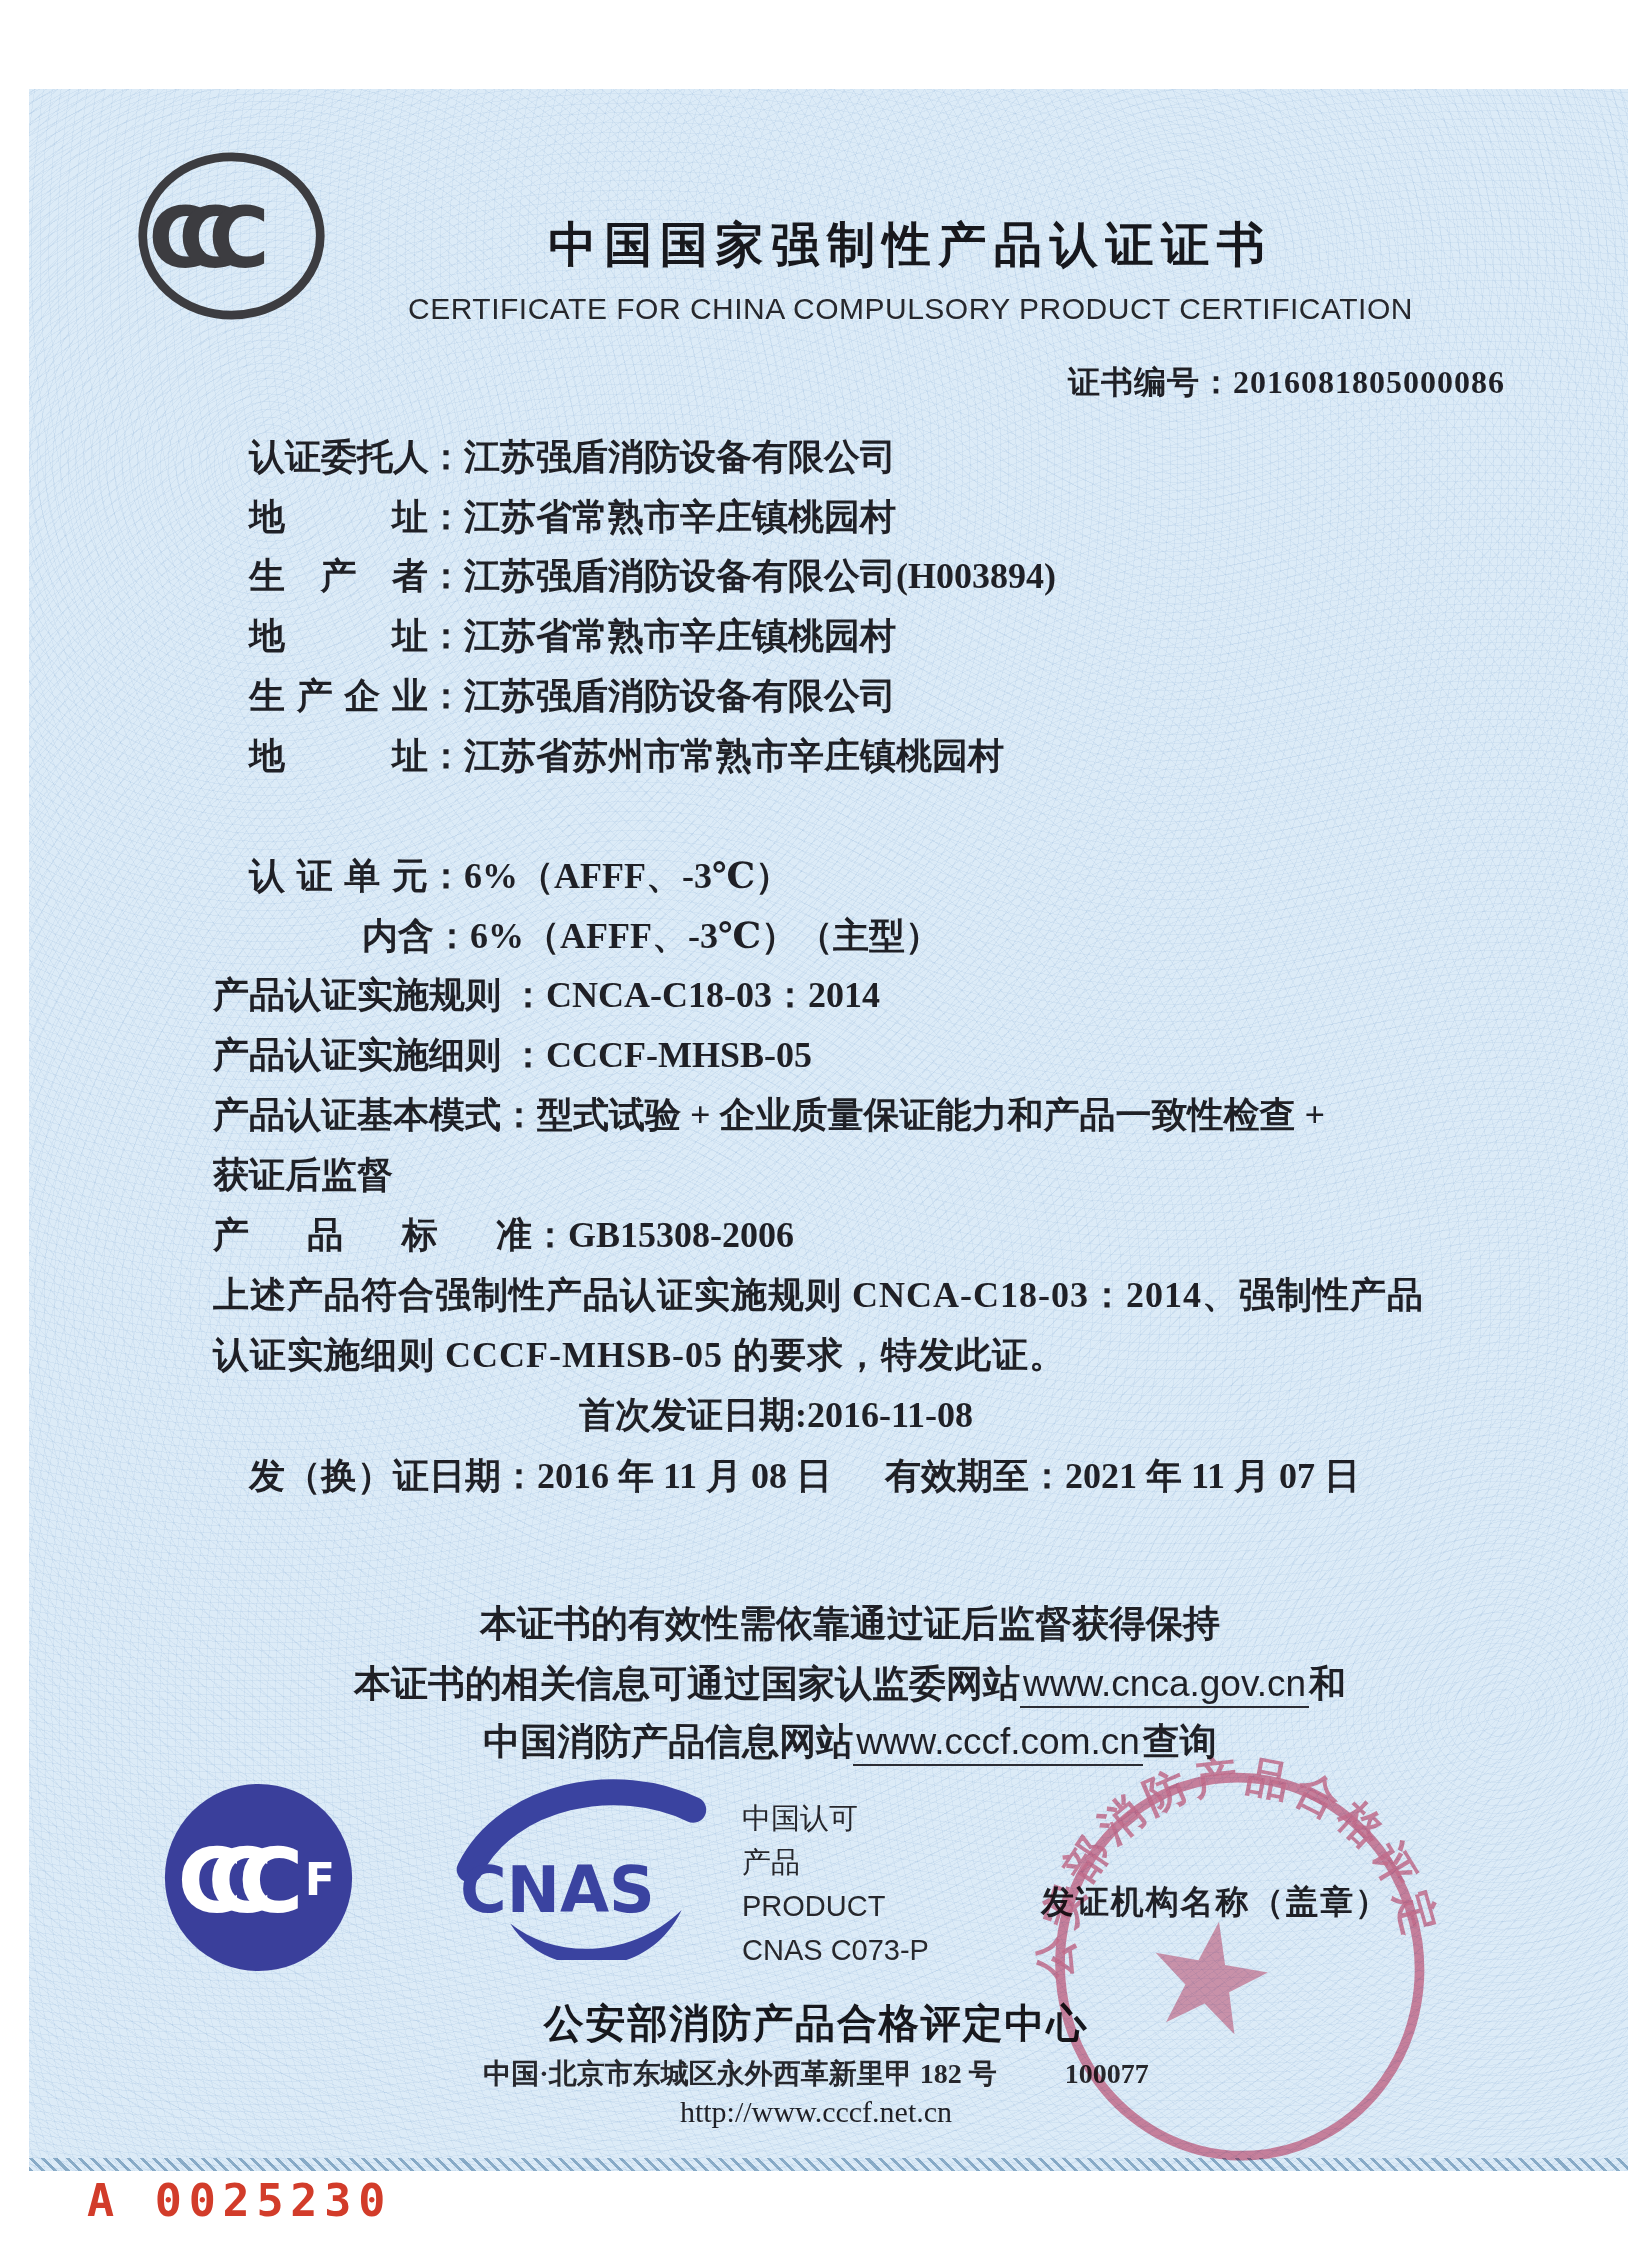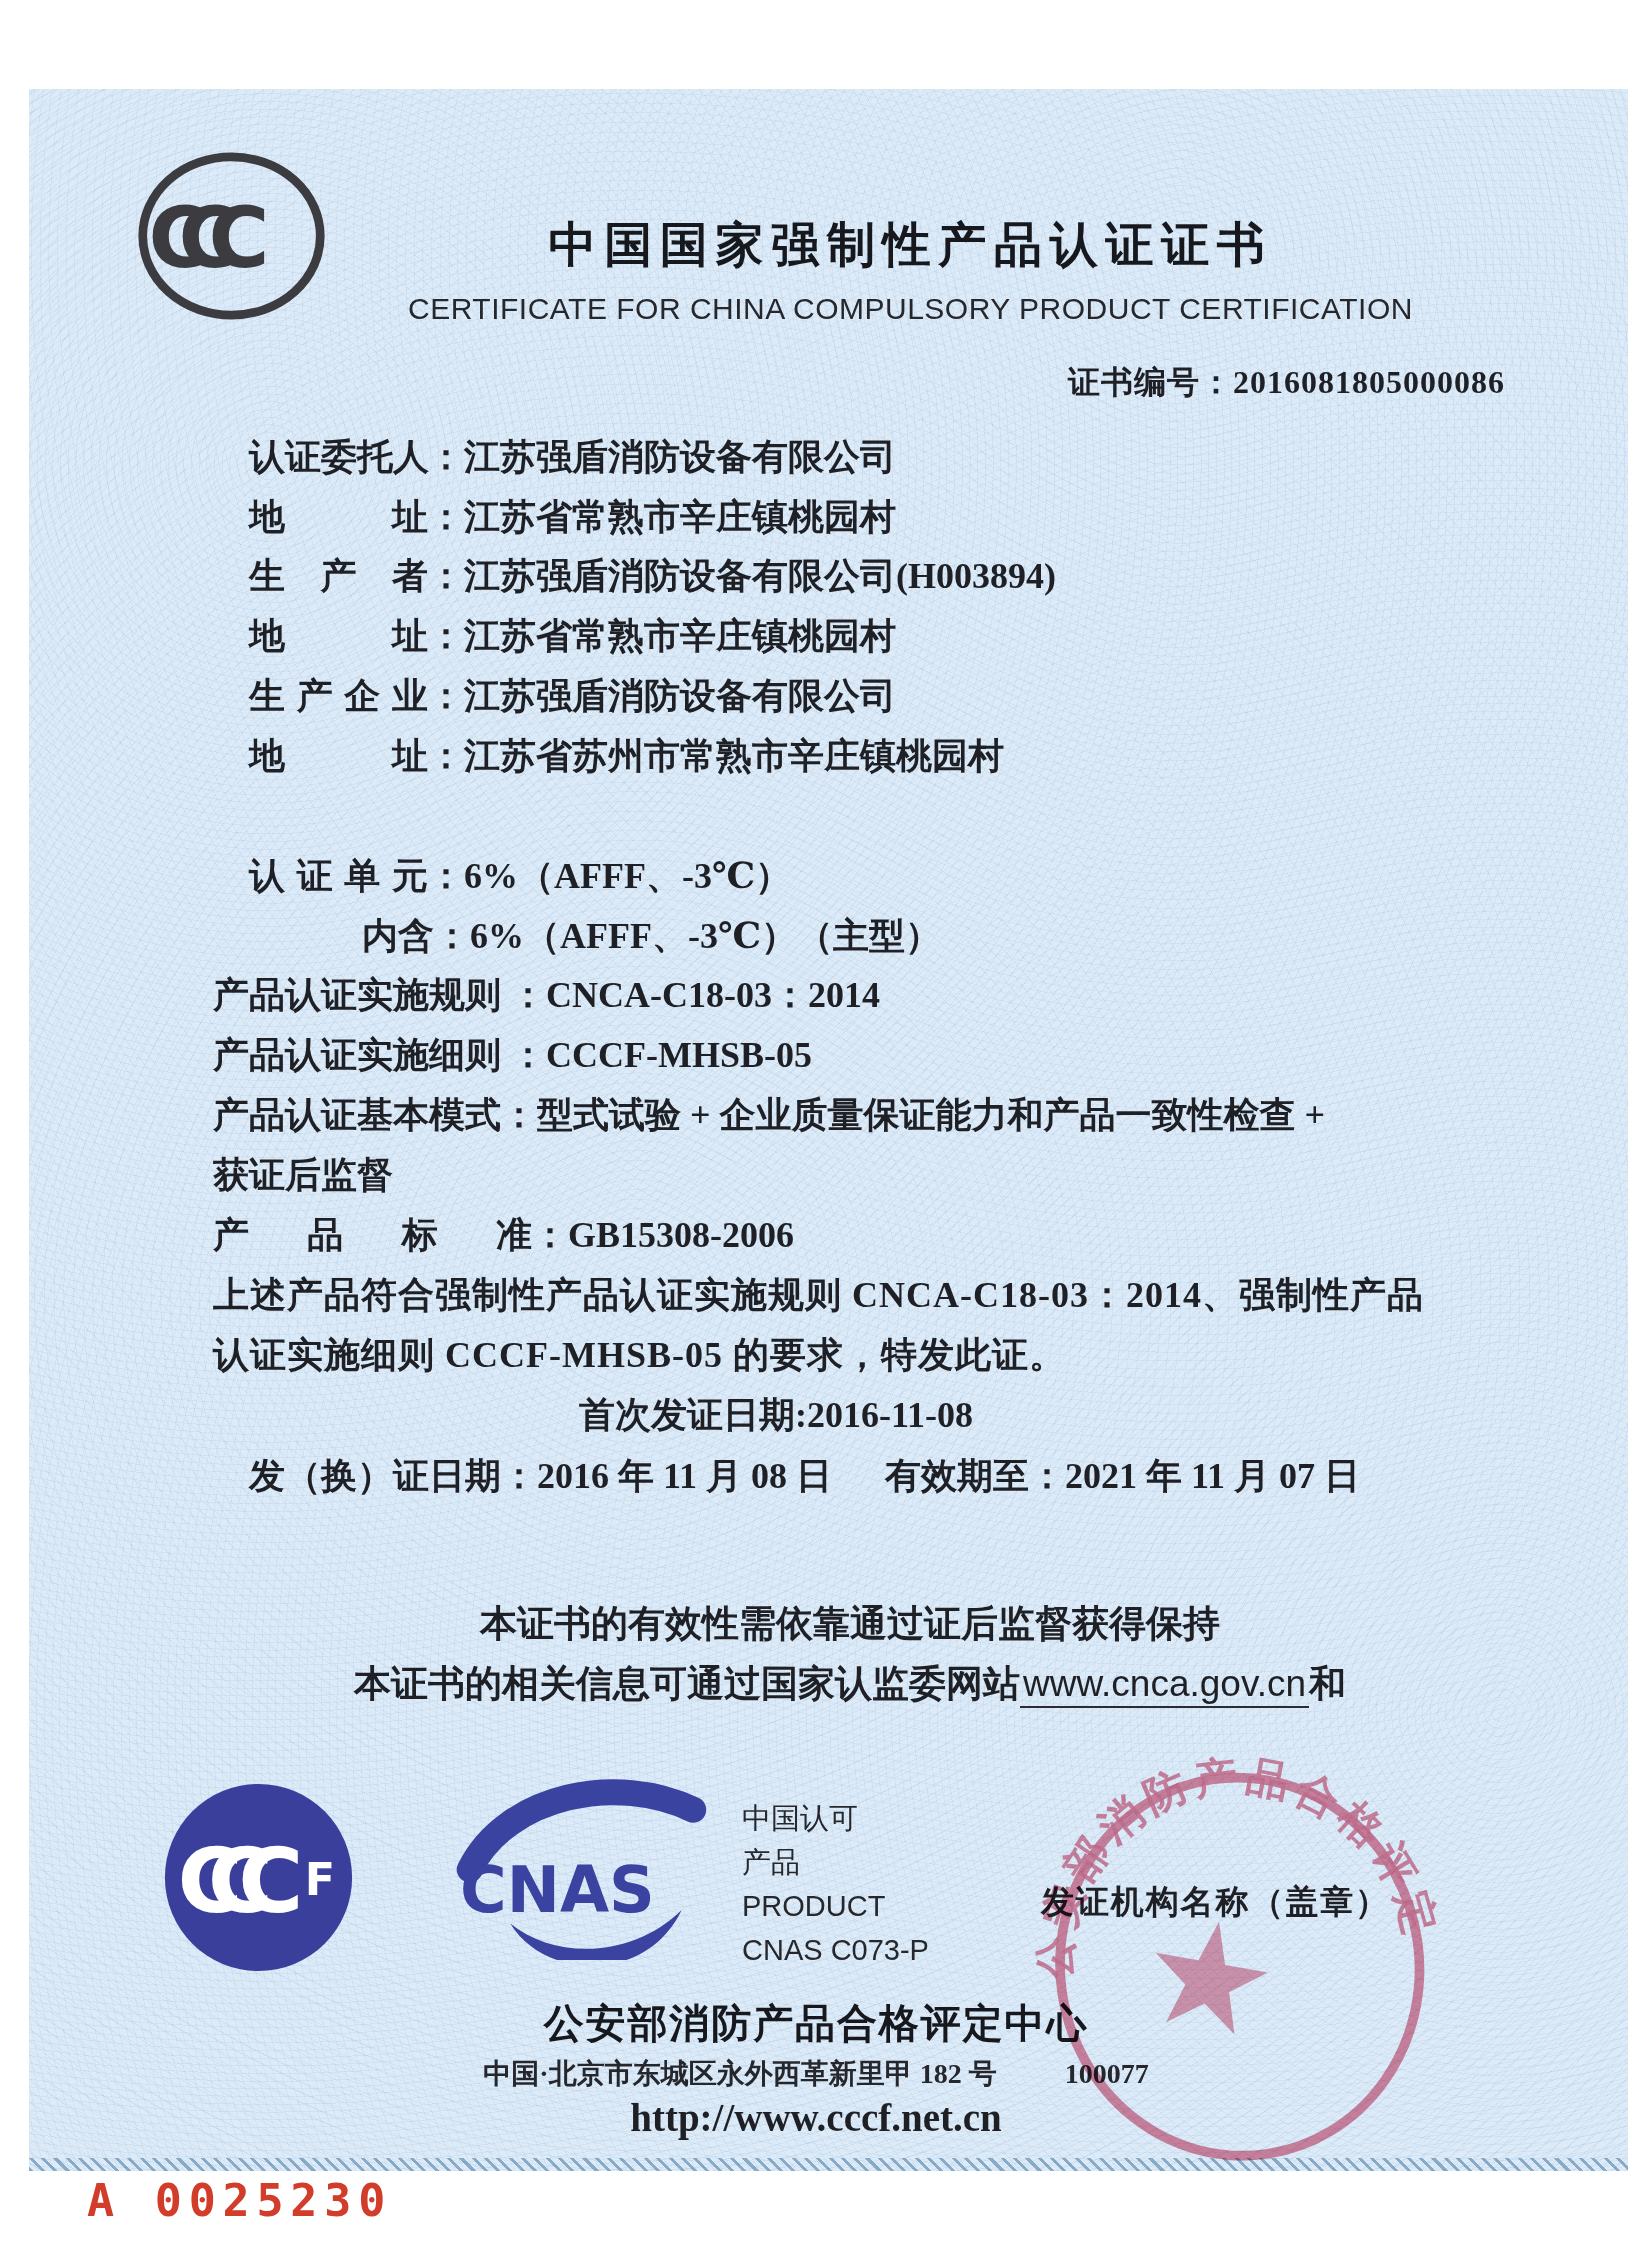--- a/index.html
+++ b/index.html
@@ -58,21 +58,21 @@
     position:absolute;left:304px;top:1907px;width:966px;text-align:center;
     font-size:40px;font-weight:700;letter-spacing:1.9px;color:#17181d;
   }
   .issuer-addr{
     position:absolute;left:304px;top:1966px;width:966px;text-align:center;
     font-size:28px;font-weight:600;color:#26272c;
   }
   .addr-gap{display:inline-block;width:68px;}
   .issuer-site{
     position:absolute;left:304px;top:2006px;width:966px;text-align:center;
-    font-size:39px;font-weight:700;color:#1f2026;
+    font-size:30px;font-weight:400;color:#1f2026;
   }
   .logo-ccc-top{position:absolute;left:106px;top:60px;}
   .logo-cccf{position:absolute;left:133px;top:1692px;}
   .logo-cnas{position:absolute;left:425px;top:1688px;}
   .seal{
     position:absolute;left:985px;top:1641px;z-index:3;
     transform:rotate(-8deg);mix-blend-mode:multiply;opacity:.92;
   }
   .serial{
     position:absolute;left:87px;top:2174px;
@@ -151,20 +151,23 @@
   </div>
   <div class="row rowA" style="top:1363px">
     <span>发（换）证日期：2016 年 11 月 08 日</span><span class="gap"></span><span>有效期至：2021 年 11 月 07 日</span>
   </div>
 
   <div class="notice" style="top:1510px">
     <span>本证书的有效性需依靠通过证后监督获得保持</span>
   </div>
   <div class="notice" style="top:1570px">
     <span>本证书的相关信息可通过国家认监委网站</span><span class="ulink">www.cnca.gov.cn</span><span>和</span>
+  </div>
+  <div class="notice" style="top:1628px">
+    <span>中国消防产品信息网站</span><span class="ulink">www.cccf.com.cn</span><span>查询</span>
   </div>
 
   <div class="logo-cccf">
     <svg width="193" height="193" viewBox="0 0 200 200">
       <circle cx="100" cy="100" r="97" fill="#3a3f9b"></circle>
       <text x="16" y="136" font-family="DejaVu Sans, sans-serif" font-size="92" font-weight="bold" letter-spacing="-36" fill="#ffffff">CCC</text>
       <text x="148" y="118" font-family="DejaVu Sans, sans-serif" font-size="46" font-weight="bold" fill="#ffffff">F</text>
     </svg>
   </div>
 

